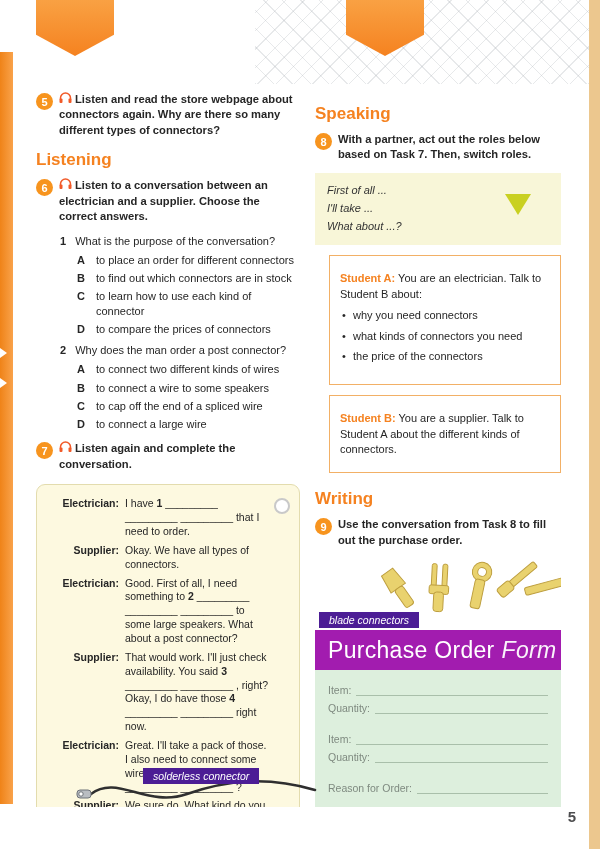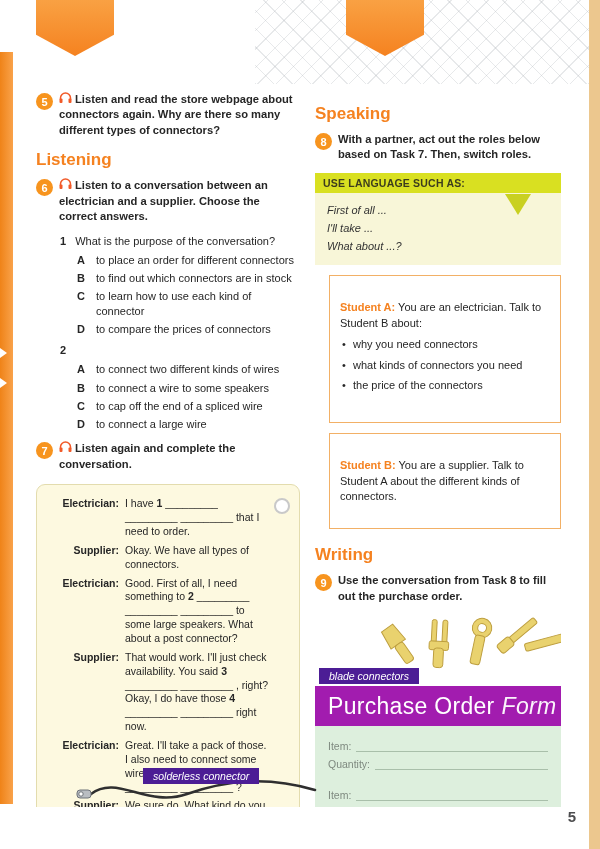--- a/index.html
+++ b/index.html
@@ -63,21 +63,21 @@
   .ul-box{position:relative;margin-top:2px;margin-bottom:10px;}
   .ul-head{background:#d9e021;color:#3c3c1e;font-weight:bold;font-size:10.5px;
     padding:4px 8px;letter-spacing:.2px;}
   .ul-body{background:#f8f6d8;padding:8px 12px 10px;font-style:italic;font-size:11px;line-height:1.65;color:#333;}
   .ul-body p{margin:0;}
   .ul-tri{position:absolute;right:30px;top:21px;width:0;height:0;
     border-left:13px solid transparent;border-right:13px solid transparent;border-top:21px solid #c9d021;}
 
   
   .stu-box{border:1px solid #f2b066;background:#fff;margin-left:14px;margin-top:10px;
-    padding:24px 10px;font-size:11px;line-height:1.4;}
+    padding:15px 10px;font-size:11px;line-height:1.4;}
   .stu-box p{margin:0;}
   .stu-label{color:#f58220;font-weight:bold;}
   .stu-box ul{list-style:none;margin:6px 0 0;padding:0;}
   .stu-box li{margin-bottom:5px;padding-left:13px;position:relative;}
   .stu-box li::before{content:"\2022";position:absolute;left:2px;top:0;}
 
   
   .illus{position:relative;height:72px;margin-top:2px;}
   .green-label{display:inline-block;background:#4c1d95;color:#fff;font-style:italic;
     font-size:10.5px;padding:2px 10px;white-space:nowrap;}
@@ -154,20 +154,21 @@
       </div>
     <div class="opt">
         <span class="opt-letter">D</span>
         <span>to compare the prices of connectors</span>
       </div>
   </div>
 
   <div class="question">
     <div class="q-head">
       <span class="q-num">2</span>
+      <span>Why does the man order a post connector?</span>
     </div>
     <div class="opt">
         <span class="opt-letter">A</span>
         <span>to connect two different kinds of wires</span>
       </div>
     <div class="opt">
         <span class="opt-letter">B</span>
         <span>to connect a wire to some speakers</span>
       </div>
     <div class="opt">
@@ -211,21 +212,20 @@
 <div class="col-right">
 
   <h2 class="heading">Speaking</h2>
 
   <div class="task">
     <div class="task-num">8</div>
     <p class="task-text">With a partner, act out the roles below based on Task 7. Then, switch roles.</p>
   </div>
 
   <div class="ul-box">
-    <div class="ul-head">USE LANGUAGE SUCH AS:</div>
     <div class="ul-body">
       <p>First of all ...</p>
       <p>I'll take ...</p>
       <p>What about ...?</p>
     </div>
     <div class="ul-tri"></div>
   </div>
 
   <div class="stu-box">
     <p><span class="stu-label">Student A:</span> <span>You are an electrician. Talk to Student B about:</span></p>

